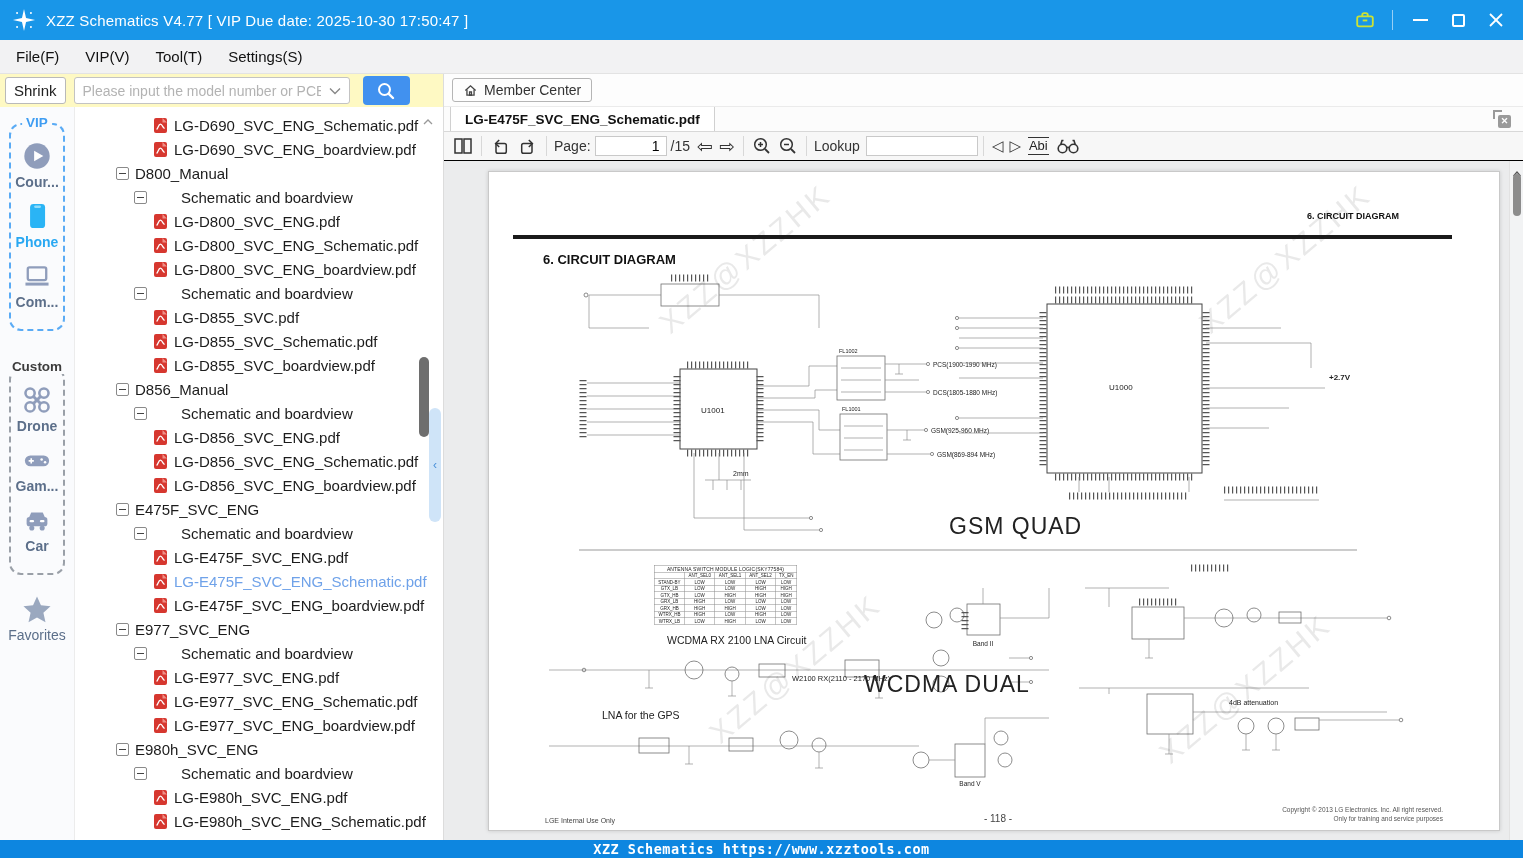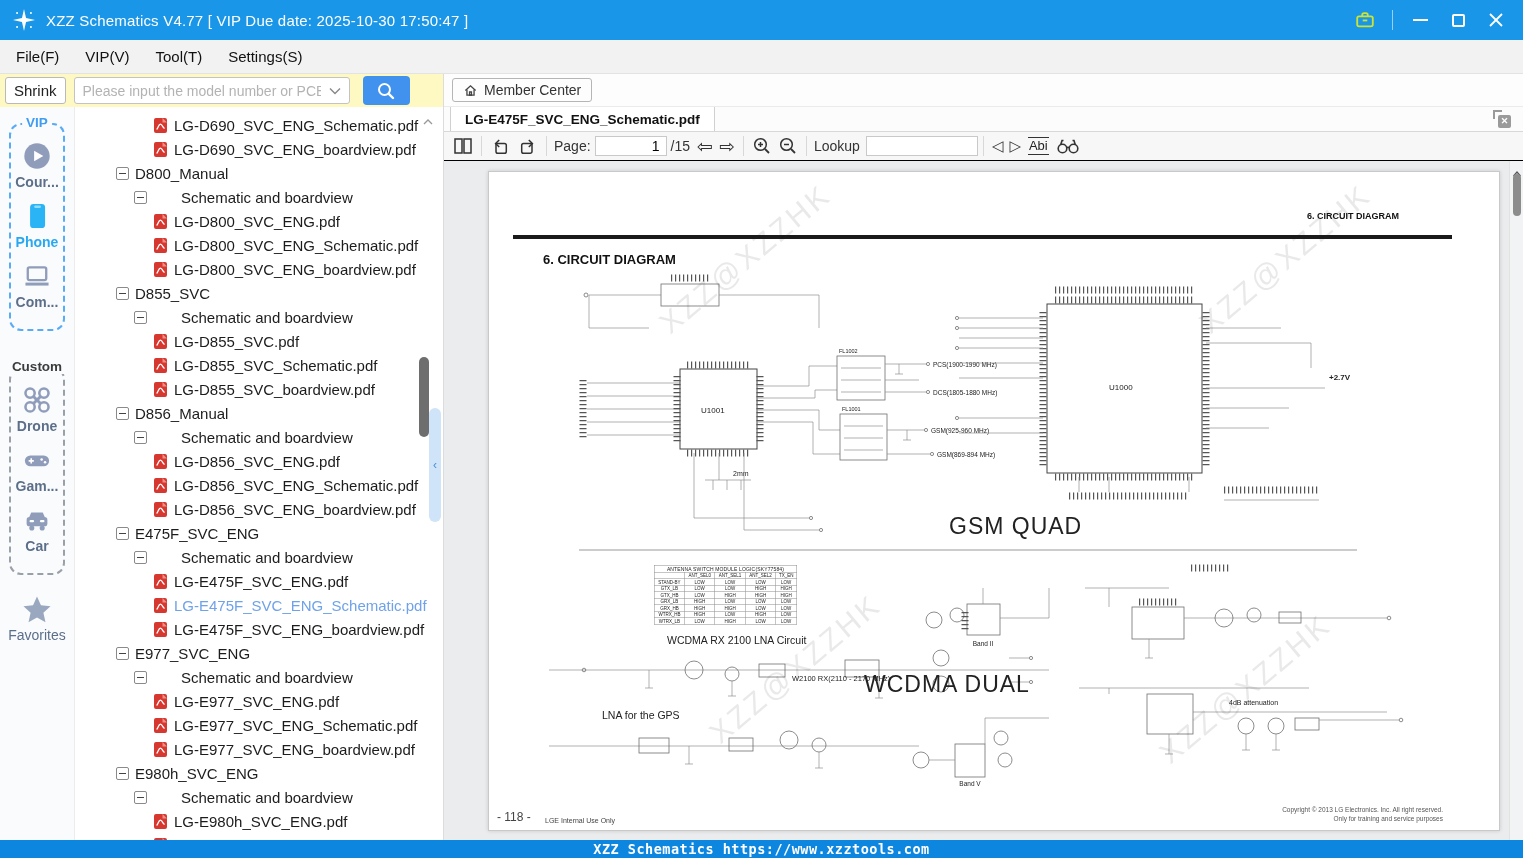--- a/index.html
+++ b/index.html
@@ -104,21 +104,21 @@
   .comb { stroke:#555; stroke-width:7; stroke-dasharray:1.2 2.8; fill:none; }
   .t { fill:#222; font-family:"Liberation Sans",sans-serif; }
   .wm { position:absolute; transform:rotate(-40deg); font-size:30px; letter-spacing:3px; color:rgba(40,40,40,.10); z-index:3; white-space:nowrap; }
 
   .ant-table { position:absolute; left:165px; top:393px; width:286px; transform:scale(.5); transform-origin:0 0; z-index:2; background:#fff; border-collapse:collapse; }
   .ant-table th, .ant-table td { border:1px solid #8a8a8a; font-size:9px; color:#222; text-align:center; padding:1px 3px; font-weight:normal; }
   .ant-table .ttl th { font-size:10px; letter-spacing:.3px; }
 
   .page-footer { position:absolute; left:0; right:0; bottom:6px; z-index:2; }
   .pf-left { position:absolute; left:56px; bottom:0; font-size:7px; color:#444; }
-  .pf-center { position:absolute; left:8px; right:0; bottom:0; font-size:12px; color:#444; }
+  .pf-center { position:absolute; left:8px; right:0; text-align:center; bottom:0; font-size:10px; color:#444; }
   .pf-right { position:absolute; right:56px; bottom:0; font-size:6.5px; color:#555; text-align:right; line-height:1.35; }
 
   
   .statusbar { height:18px; flex:0 0 18px; background:#0d86e0; display:flex; align-items:center; justify-content:center;text-align:center; }
   .statusbar span { color:#fff; font-family:"DejaVu Sans Mono", monospace; font-size:13.5px; font-weight:bold; letter-spacing:.5px; }
 </style>
 </head>
 <body>
 
 <div class="app">
@@ -324,25 +324,20 @@
                 <span class="pdficon">
                   <svg width="15" height="17" viewBox="0 0 15 17">
                     <rect x="1" y="1" width="13" height="15" rx="2" fill="#d6372f"></rect>
                     <path d="M9.5 1 L14 5.5 L9.5 5.5 Z" fill="#ef9088"></path>
                     <path d="M4 12 C5 11 5.6 7.2 7.5 7.2 C9.4 7.2 9.8 11 11.2 11.2" stroke="#fff" stroke-width="1.3" fill="none" stroke-linecap="round"></path>
                   </svg>
                 </span>
                 <span class="tree-label">LG-D800_SVC_ENG_boardview.pdf</span>
               </div>
 
-              <div class="tree-row folder">
-                <span class="box-icon"></span>
-
-                <span class="tree-label">D855_SVC</span>
-              </div>
 
               <div class="tree-row branch">
                 <span class="box-icon"></span>
 
                 <span class="tree-label">Schematic and boardview</span>
               </div>
 
               <div class="tree-row pdf">
 
                 <span class="pdficon">

